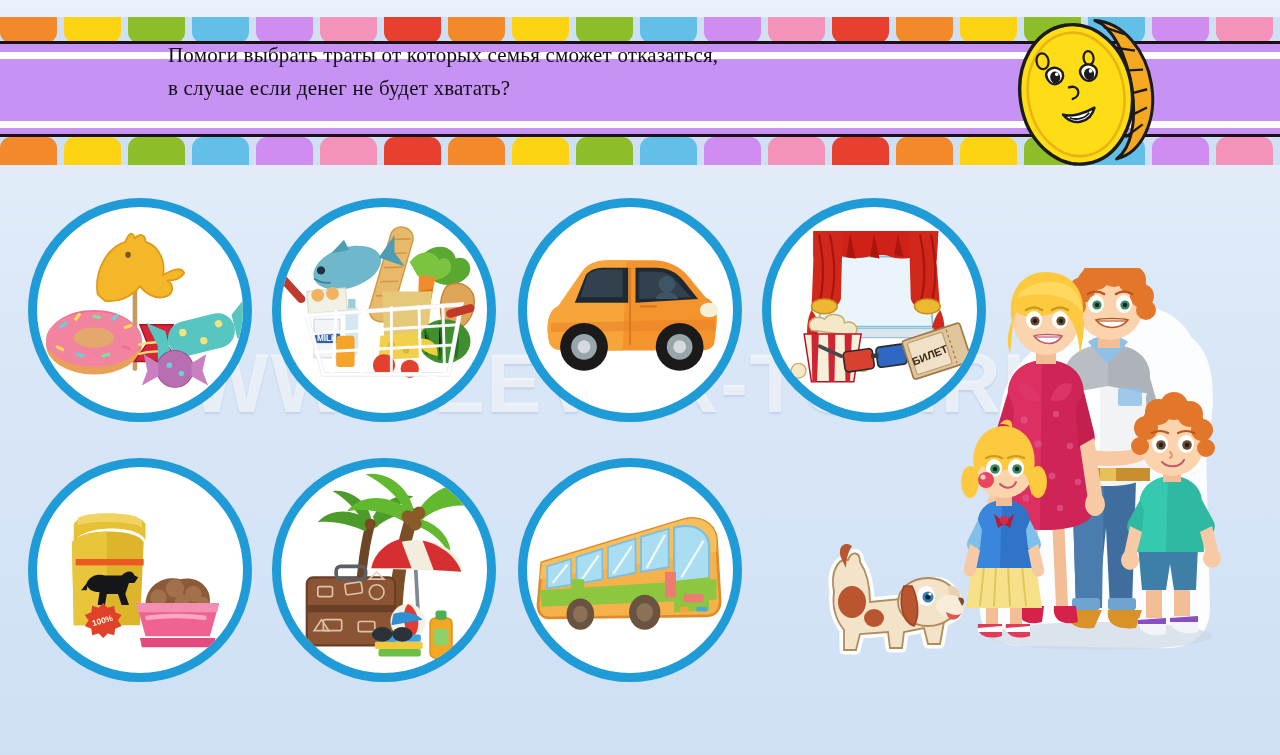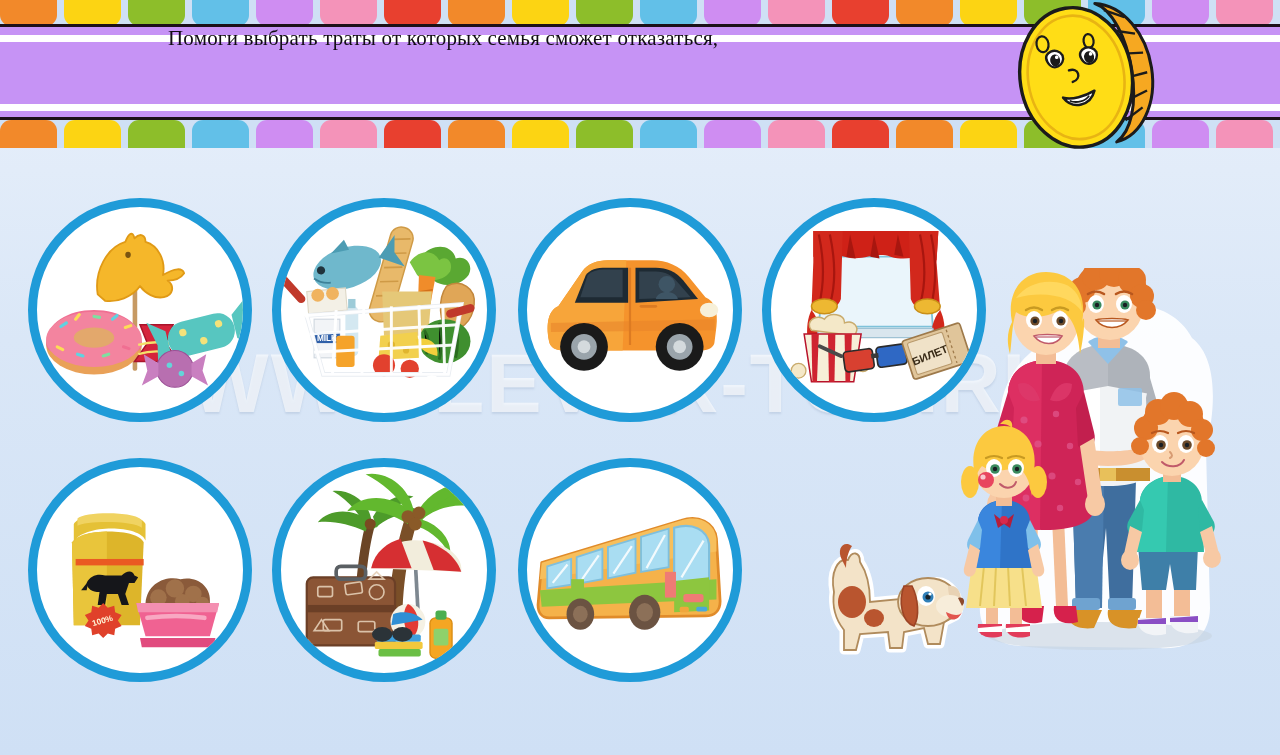--- a/index.html
+++ b/index.html
@@ -13,21 +13,21 @@
     width: 1280px;
     height: 755px;
     overflow: hidden;
     font-family: "Liberation Serif", serif;
     background: linear-gradient(180deg, #eaf1fb 0%, #dae7f7 45%, #cfe0f5 100%);
   }
 
   
   .header-zone {
     position: absolute;
-    left: 0; top: 0;
+    left: 0; top: 17px;
     width: 1280px;
     height: 146px;
     background: #ffffff;
   }
   .tab-strip {
     position: absolute;
     left: 0;
     width: 1280px;
     height: 26px;
     display: flex;
@@ -807,21 +807,21 @@
 
     <div class="band-wrap">
       <div class="band-line band-thin-top"></div>
       <div class="band-line band-main"></div>
       <div class="band-line band-thin-bot"></div>
     </div>
 
     <div class="band-rule rule-top"></div>
     <div class="band-rule rule-bot"></div>
 
-    <div class="title-text"><div>Помоги выбрать траты от которых семья сможет отказаться,</div></div>
+    <div class="title-text"><div>Помоги выбрать траты от которых семья сможет отказаться,</div><div>в случае если денег не будет хватать?</div></div>
 
     <div class="tab-strip bottom">
         <div class="tab" style="background: rgb(242, 137, 42);"></div>
         <div class="tab" style="background: rgb(252, 212, 19);"></div>
         <div class="tab" style="background: rgb(141, 190, 42);"></div>
         <div class="tab" style="background: rgb(98, 192, 232);"></div>
         <div class="tab" style="background: rgb(207, 141, 242);"></div>
         <div class="tab" style="background: rgb(244, 147, 185);"></div>
         <div class="tab" style="background: rgb(232, 64, 47);"></div>
         <div class="tab" style="background: rgb(242, 137, 42);"></div>

